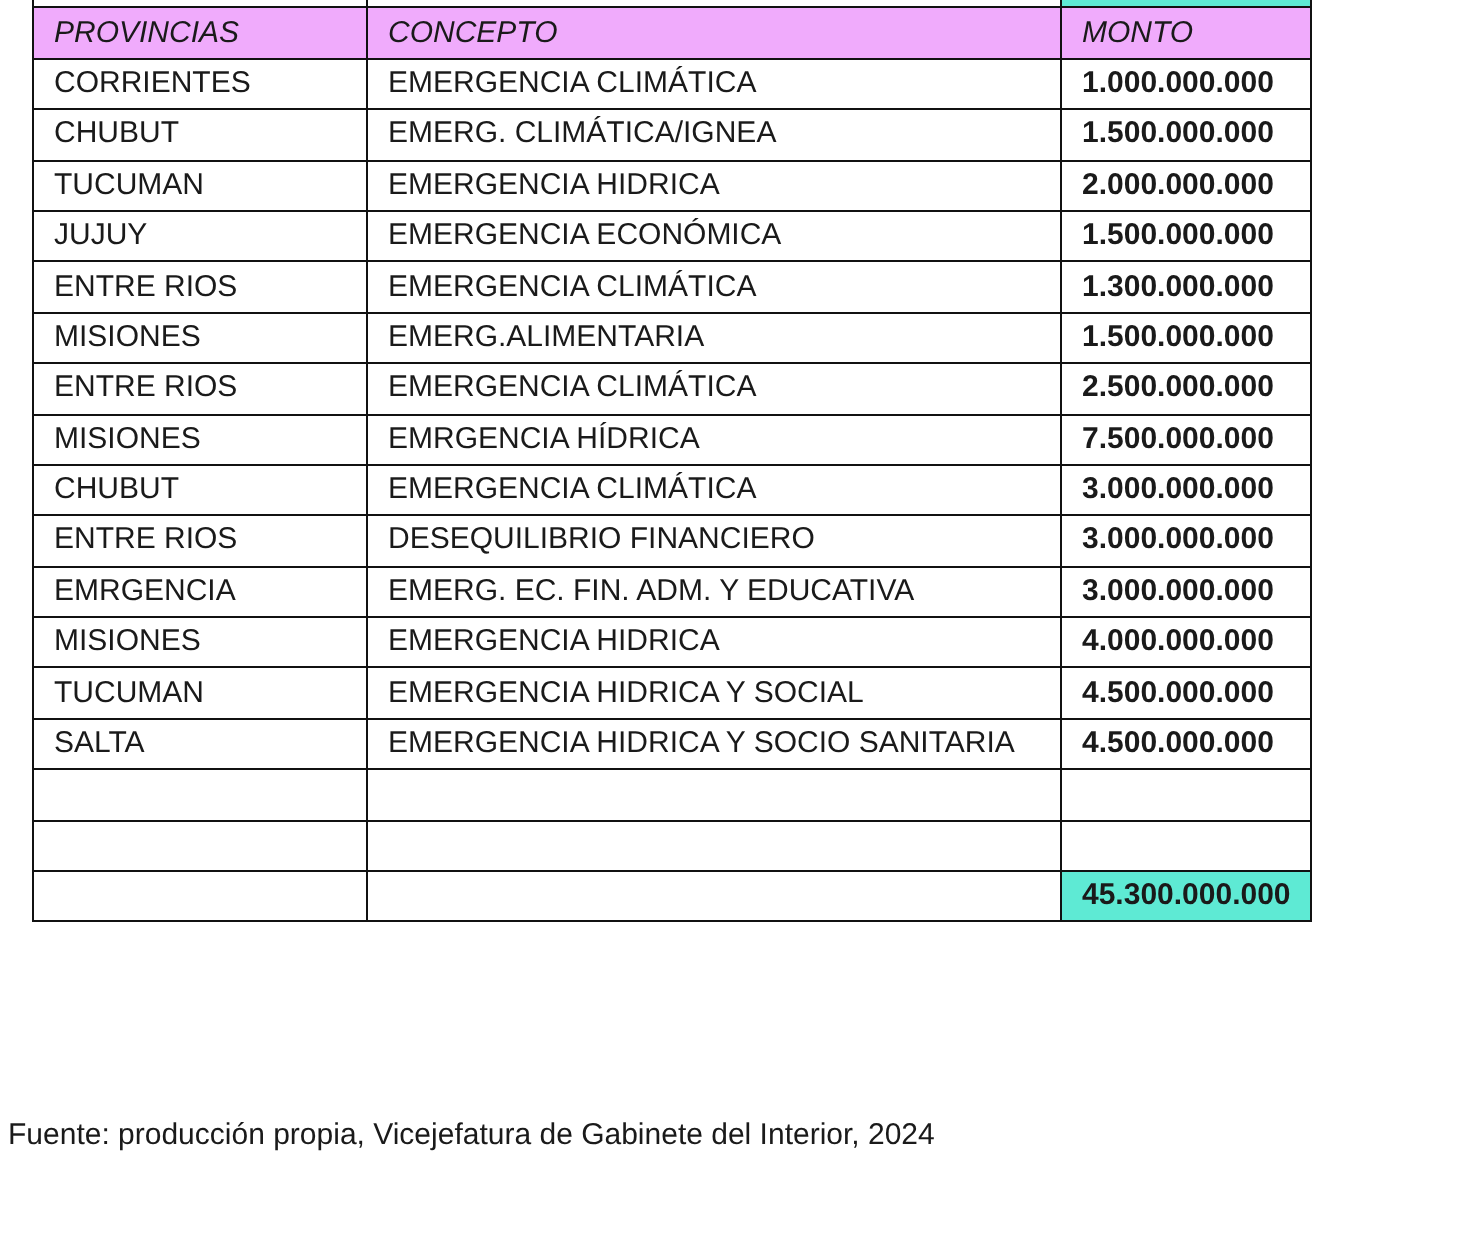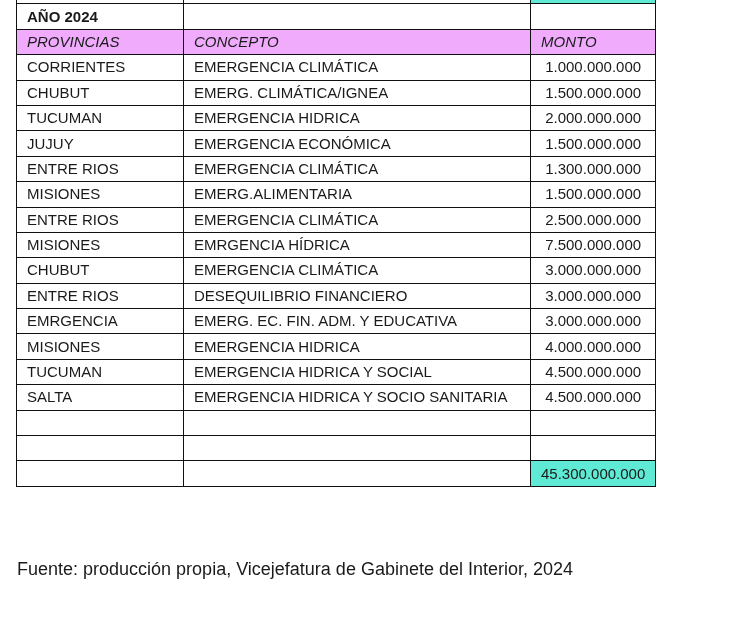--- a/index.html
+++ b/index.html
@@ -4,45 +4,40 @@
 <style>
   html, body { margin: 0; padding: 0; background: #ffffff; }
   body { width: 741px; height: 617px; position: relative; overflow: hidden;
          font-family: "Liberation Sans", "DejaVu Sans", sans-serif; color: #1a1a1a; }
   .tbl { position: absolute; left: 16px; top: -22px; border-collapse: collapse; table-layout: fixed; }
   .tbl td { border: 1.5px solid #111; height: 24.4px; padding: 0 10px; font-size: 15px;
             white-space: nowrap; overflow: hidden; line-height: 24px; }
   .c1 { width: 167px; }
   .c2 { width: 347px; }
   .c3 { width: 118px; }
-  .num { text-align: center; }
+  .num { text-align: left; font-weight: bold; }
   .hdr td { background: #f0abfc; font-style: italic; }
   .bold { font-weight: bold; }
   .shade { background: #5eead4; }
-  .footer { position: absolute; left: 17px; top: 559px; font-size: 18px; white-space: nowrap; }
+  .footer { position: absolute; left: 4px; top: 559px; font-size: 15px; white-space: nowrap; }
 </style>
 </head>
 <body>
 
 <table class="tbl">
   <colgroup>
       <col class="c1">
       <col class="c2">
       <col class="c3">
     </colgroup>
   <tbody id="tbody">
     <tr>
       <td></td>
       <td></td>
       <td class="shade"></td>
-    </tr>
-    <tr>
-      <td class="bold">AÑO 2024</td>
-      <td></td>
-      <td></td>
     </tr>
     <tr class="hdr">
       <td>PROVINCIAS</td>
       <td>CONCEPTO</td>
       <td>MONTO</td>
     </tr>
   <tr>
         <td>CORRIENTES</td>
         <td>EMERGENCIA CLIMÁTICA</td>
         <td class="num">1.000.000.000</td>

